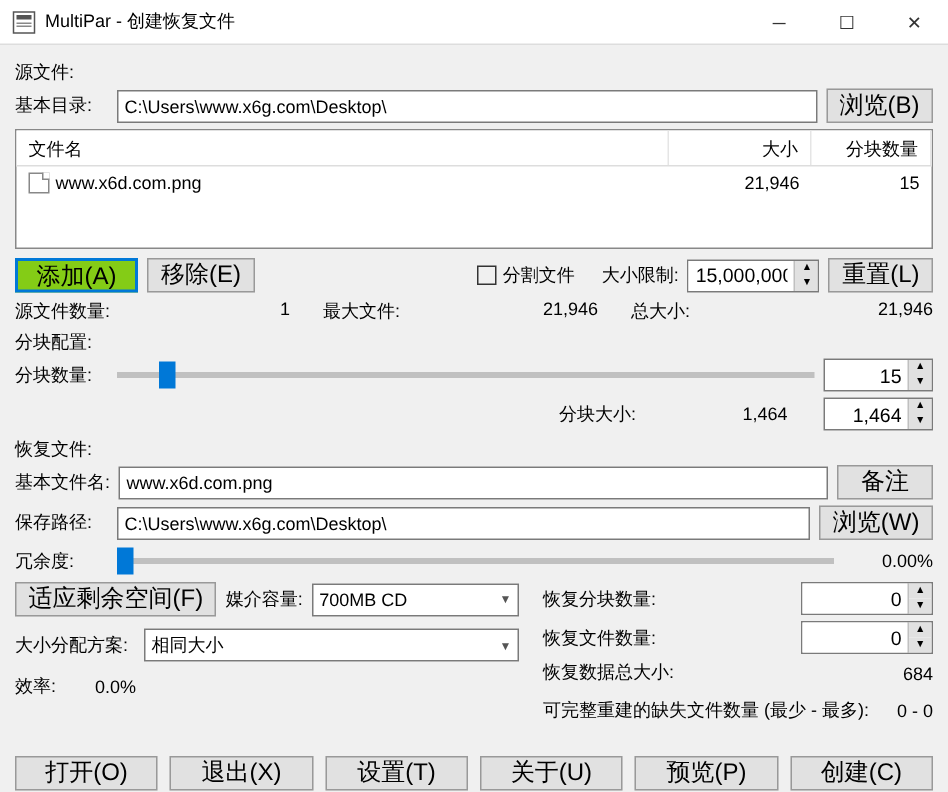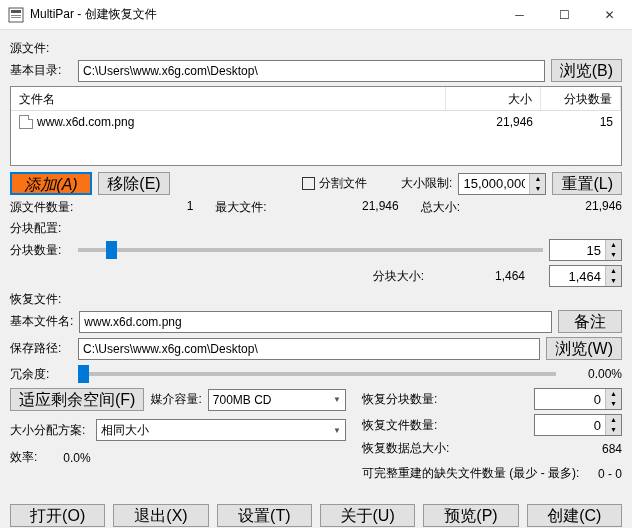--- a/index.html
+++ b/index.html
@@ -6,21 +6,21 @@
 body{background:#f0f0f0;width:632px;height:528px;overflow:hidden;}
 .titlebar{height:30px;background:#fff;display:flex;align-items:center;padding:0 0 0 8px;border-bottom:1px solid #ddd;}
 .titlebar .icon{width:16px;height:16px;margin-right:6px;display:flex;align-items:center;justify-content:center;}
 .titlebar .title{flex:1;}
 .titlebar .winbtn{width:45px;height:30px;display:flex;align-items:center;justify-content:center;color:#333;}
 .content{padding:6px 10px;}
 .row{display:flex;align-items:center;margin-bottom:4px;gap:6px;}
 .lbl{min-width:62px;}
 .input{border:1px solid #7a7a7a;background:#fff;height:22px;padding:0 4px;font-size:12px;}
 .btn{border:1px solid #999;background:#e1e1e1;height:23px;min-width:64px;padding:0 8px;text-align:center;line-height:21px;font-size:16px;}
-.btn.primary{border:2px solid #0078d7;background:#f97316;font-style:italic;}
+.btn.primary{border:2px solid #0078d7;background:#84cc16;}
 .filelist{border:1px solid #888;background:#fff;height:80px;margin-bottom:6px;}
 .filelist .hdr{display:flex;border-bottom:1px solid #ddd;background:#fff;height:24px;align-items:center;}
 .filelist .hdr .col{padding:0 8px;border-right:1px solid #e5e5e5;height:100%;line-height:24px;}
 .filelist .frow{display:flex;height:22px;align-items:center;}
 .filelist .frow .col{padding:0 8px;}
 .col.name{flex:1;}
 .col.size{width:95px;text-align:right;}
 .col.blocks{width:80px;text-align:right;}
 .fileicon{display:inline-block;width:14px;height:14px;border:1px solid #888;margin-right:4px;vertical-align:middle;position:relative;}
 .fileicon::after{content:"";position:absolute;right:-1px;top:-1px;width:4px;height:4px;border-left:1px solid #888;border-bottom:1px solid #888;background:#fff;}
@@ -80,21 +80,21 @@
       <div class="col size">21,946</div>
       <div class="col blocks">15</div>
     </div>
   </div>
 
   <div class="row">
     <button class="btn primary" style="min-width:82px">添加(A)</button>
     <button class="btn" style="min-width:72px">移除(E)</button>
     <div style="flex:1"></div>
     <span><span class="checkbox"></span><span>分割文件</span></span>
-    <span style="margin-left:28px">大小限制:</span>
+    <span style="margin-left:12px">大小限制:</span>
     <div class="spinbox">
         <input value="15,000,000" style="">
         <div class="spins">
           <div class="spin">▲</div>
           <div class="spin">▼</div>
         </div>
       </div>
     <button class="btn">重置(L)</button>
   </div>
 

